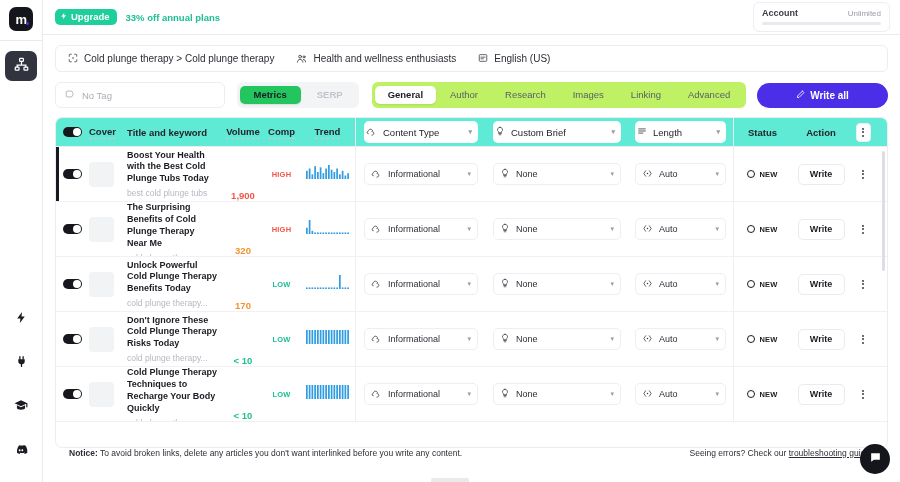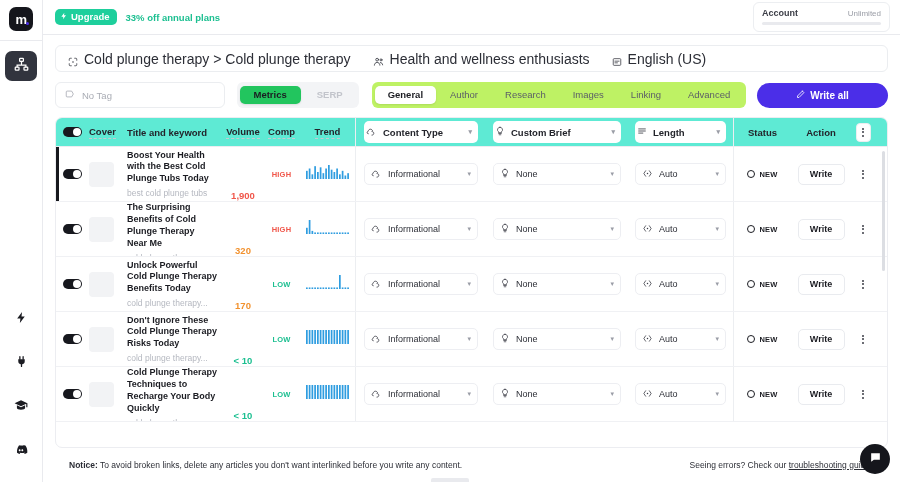--- a/index.html
+++ b/index.html
@@ -69,21 +69,21 @@
   .account-bar { margin-top: 4px; height: 3px; border-radius: 2px; background: #e9eaee; }
 
   
   .content { flex: 1 1 auto; padding: 10px 12px 0 12px; display: flex; flex-direction: column; min-height: 0; }
 
   .crumb-bar {
     height: 27px; border: 1px solid #ebedf0; border-radius: 6px;
     display: flex; align-items: center; padding: 0 12px; gap: 22px;
     background: #fff; flex: 0 0 27px;
   }
-  .crumb-item { display: flex; align-items: flex-end; gap: 6px; font-size: 14px; color: #2c2e36; }
+  .crumb-item { display: flex; align-items: flex-start; gap: 6px; font-size: 10px; color: #2c2e36; }
   .crumb-item .ic { color: #44464e; display: flex; }
 
   
   .filterbar { display: flex; align-items: center; gap: 0; margin-top: 10px; flex: 0 0 26px; }
   .tag-input {
     width: 170px; height: 26px; border: 1px solid #ebedf0; border-radius: 6px;
     display: flex; align-items: center; gap: 7px; padding: 0 9px;
     font-size: 9.5px; color: #a9acb4; background: #fff;
   }
   .seg {
@@ -167,21 +167,21 @@
   .comp { font-size: 7.5px; font-weight: 700; letter-spacing: .2px; }
 
   .field {
     width: 100%; height: 22px; border: 1px solid #edeef2; border-radius: 5px;
     display: flex; align-items: center; gap: 6px; padding: 0 6px;
     font-size: 9px; color: #2d2f37; background: #fff;
   }
   .field .lbl { flex: 1 1 auto; white-space: nowrap; overflow: hidden; }
   .field .car { color: #9a9da6; font-size: 7px; }
   .field.head { border: none; padding-left: 2px; font-weight: 600; }
-  .field.head .lbl { font-weight: 700; }
+  .field.head .lbl { font-weight: 400; }
 
   .status-pill { display: flex; align-items: center; gap: 4px; }
   .status-ring {
     width: 8px; height: 8px; border-radius: 50%; border: 1.4px solid #1b1c22;
   }
   .status-txt { font-size: 7.5px; font-weight: 700; color: #1b1c22; letter-spacing: .2px; }
 
   .write-btn {
     width: 47px; height: 21px; border: 1px solid #e9ebef; border-radius: 5px;
     background: #fff; font-size: 9px; font-weight: 700; color: #1b1c22;
@@ -193,21 +193,21 @@
     display: flex; align-items: center; justify-content: center; background: #fff;
   }
 
   .scrollbar {
     position: absolute; right: 2px; top: 33px; bottom: 4px; width: 3px;
   }
   .scrollbar .thumb { width: 3px; height: 120px; border-radius: 2px; background: #dcdee3; }
 
   
   .footer {
-    flex: 0 0 34px; display: flex; align-items: center;
+    flex: 0 0 34px; display: flex; align-items: flex-start;
     padding: 0 18px 0 14px; gap: 10px;
   }
   .notice { font-size: 8.5px; color: #2c2e36; }
   .notice b { font-weight: 700; }
   .foot-right { margin-left: auto; font-size: 8.5px; color: #2c2e36; }
   .foot-right a { color: #2c2e36; text-decoration: underline; }
 
   .chat-bubble {
     position: absolute; right: 10px; bottom: 8px;
     width: 30px; height: 30px; border-radius: 50%; background: #15161c;

